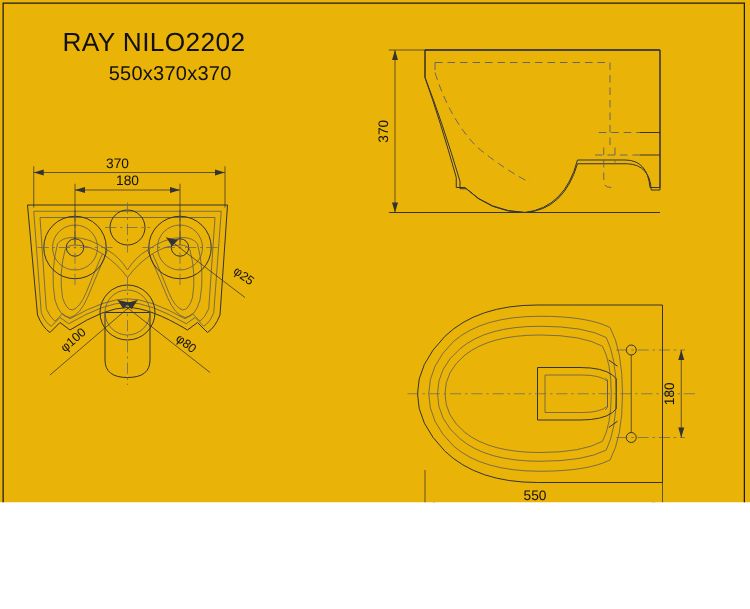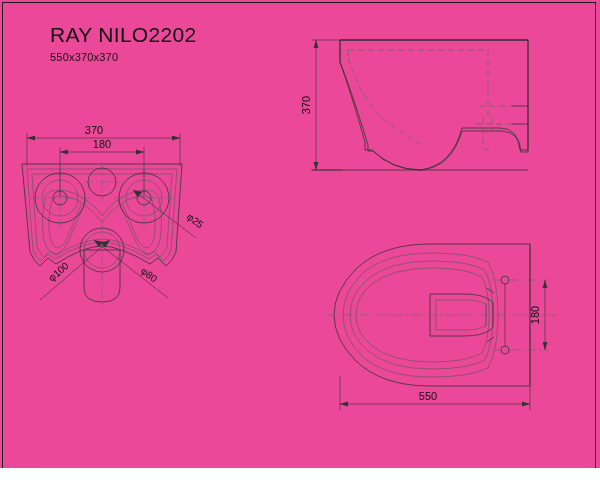--- a/index.html
+++ b/index.html
@@ -6,22 +6,22 @@
     margin: 0;
     padding: 0;
     background: #ffffff;
   }
   body {
     font-family: "Liberation Sans", sans-serif;
   }
   #page {
     position: relative;
     width: 600px;
-    height: 468px;
-    background: #ec4899;
+    height: 402px;
+    background: #eab308;
     overflow: hidden;
   }
   #frame {
     position: absolute;
     left: 2px;
     top: 2px;
     width: 594px;
     height: 481px;
     border: 1px solid #1a1a1a;
     box-sizing: border-box;
@@ -34,25 +34,26 @@
     user-select: none;
   }
   #title-main {
     font-size: 21px;
     color: #111111;
     letter-spacing: 0.3px;
     line-height: 1.05;
     white-space: nowrap;
   }
   #title-sub {
-    font-size: 11px;
+    font-size: 16px;
     color: #111111;
     margin-top: 5px;
     letter-spacing: 0.2px;
     white-space: nowrap;
+    margin-left: 37px;
   }
   svg.draw {
     position: absolute;
     left: 0;
     top: 0;
     width: 600px;
     height: 487px;
   }
   .ln {
     fill: none;

